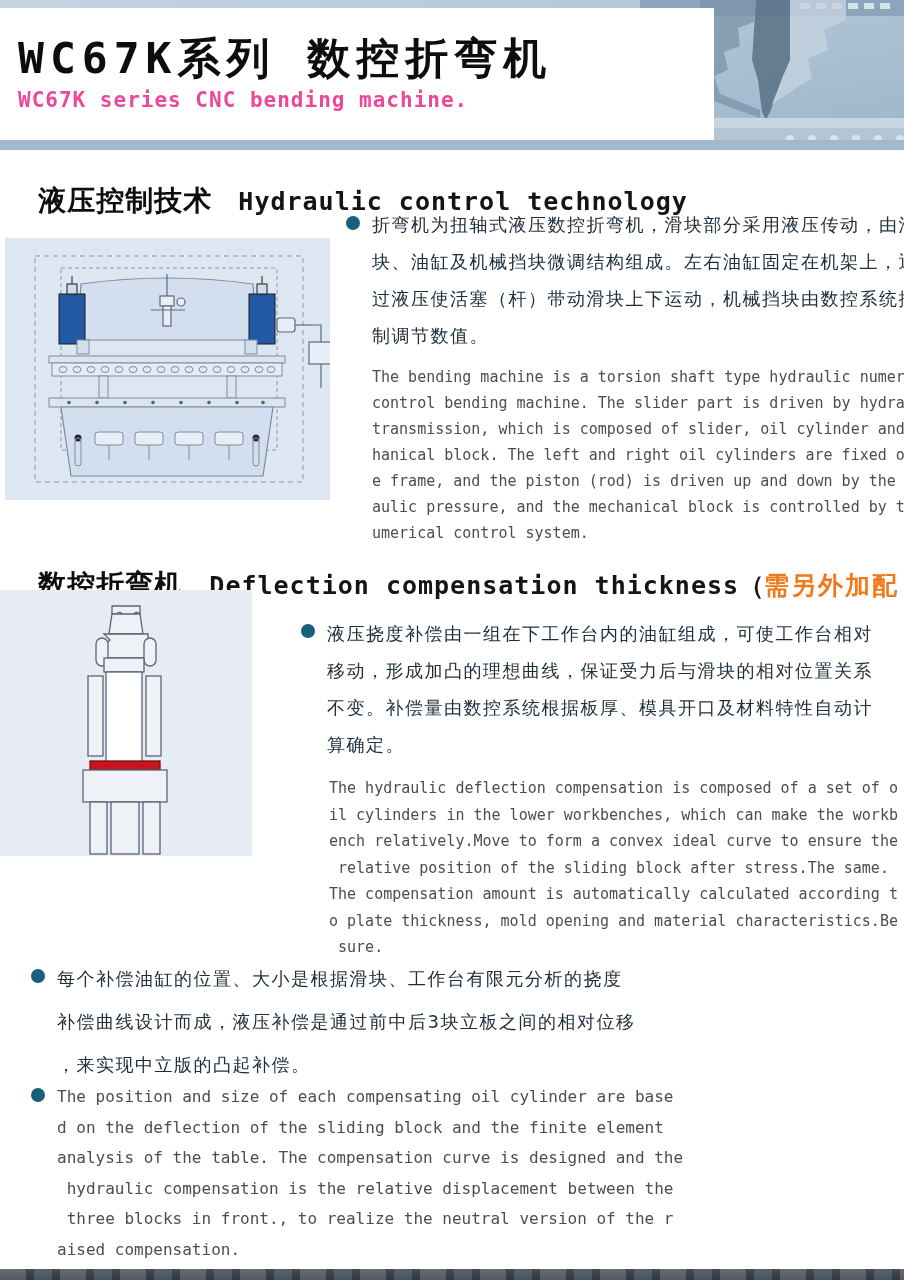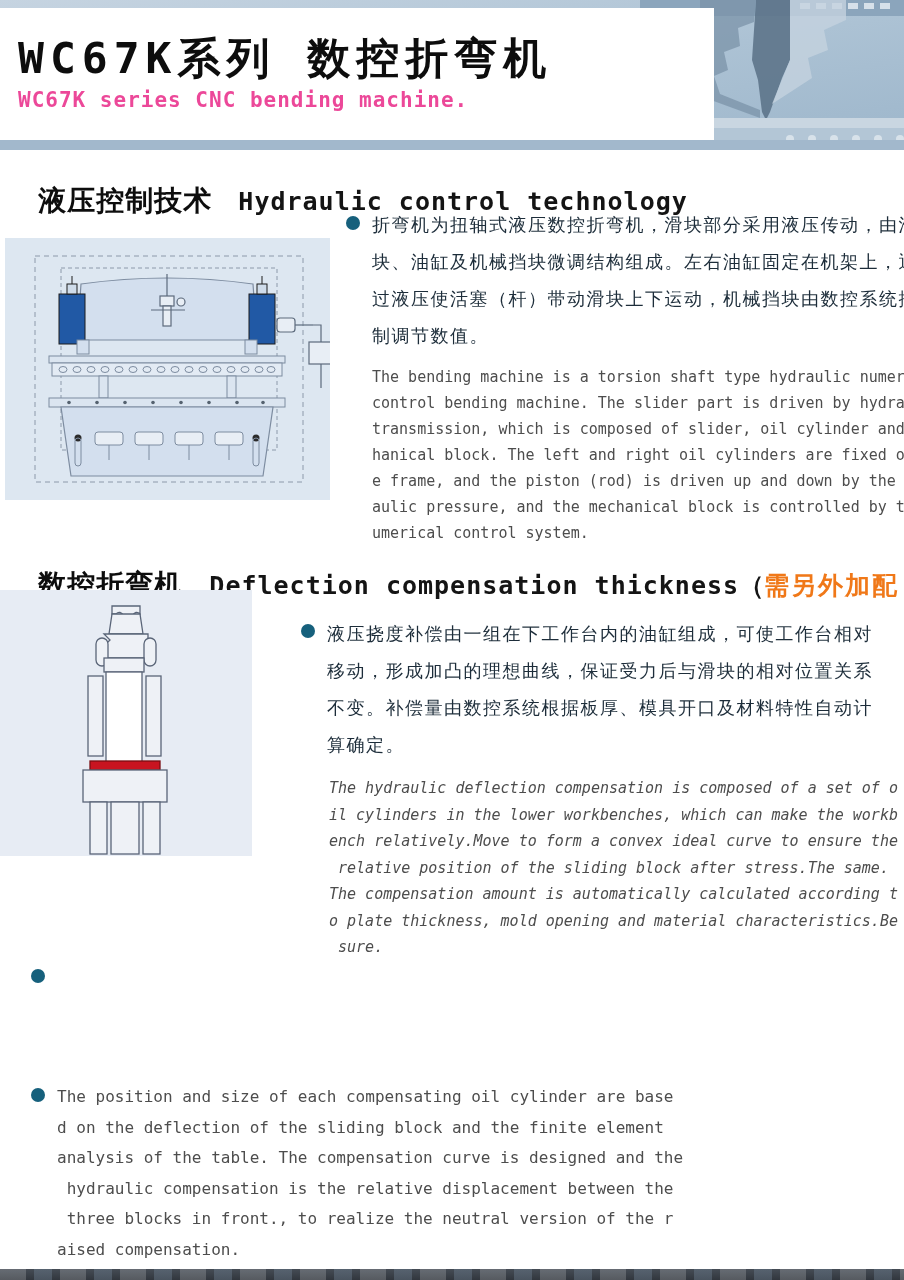--- a/index.html
+++ b/index.html
@@ -67,21 +67,21 @@
     font-size:15px; color:#4d4d4d;
   }
 
   .s1-col { position:absolute; left:346px; top:206px; width:558px; }
   .s1-col .cn-lines { line-height:37px; }
   .s1-col .en-lines { line-height:26px; margin:10px 0 0 26px; }
   .s1-col .bullet { margin-top:10px; }
 
   .s2-col { position:absolute; left:301px; top:600px; width:603px;margin-top:15px; }
   .s2-col .cn-lines { line-height:37px; }
-  .s2-col .en-lines { line-height:26.5px; margin:12px 0 0 28px;font-style:italic; }
+  .s2-col .en-lines { line-height:26.5px; margin:12px 0 0 28px; }
   .s2-col .bullet { margin-top:9px; }
 
   .note1 { position:absolute; left:31px; top:957px; width:700px; }
   .note1 .cn-lines { line-height:43px; }
   .note1 .bullet { margin-top:12px; }
 
   .note2 { position:absolute; left:31px; top:1082px; width:700px; }
   .note2 .en-lines { font-size:16px; line-height:30.5px; }
   .note2 .bullet { margin-top:6px; }
 
@@ -307,20 +307,23 @@
 il cylinders in the lower workbenches, which can make the workb
 ench relatively.Move to form a convex ideal curve to ensure the
  relative position of the sliding block after stress.The same.
 The compensation amount is automatically calculated according t
 o plate thickness, mold opening and material characteristics.Be
  sure.</div>
   </div>
 
   <div class="note1 bullet-row">
     <span class="bullet"></span>
+    <div class="cn-lines">每个补偿油缸的位置、大小是根据滑块、工作台有限元分析的挠度
+补偿曲线设计而成，液压补偿是通过前中后3块立板之间的相对位移
+，来实现中立版的凸起补偿。</div>
   </div>
 
   <div class="note2 bullet-row">
     <span class="bullet"></span>
     <div class="en-lines">The position and size of each compensating oil cylinder are base
 d on the deflection of the sliding block and the finite element
 analysis of the table. The compensation curve is designed and the
  hydraulic compensation is the relative displacement between the
  three blocks in front., to realize the neutral version of the r
 aised compensation.</div>

